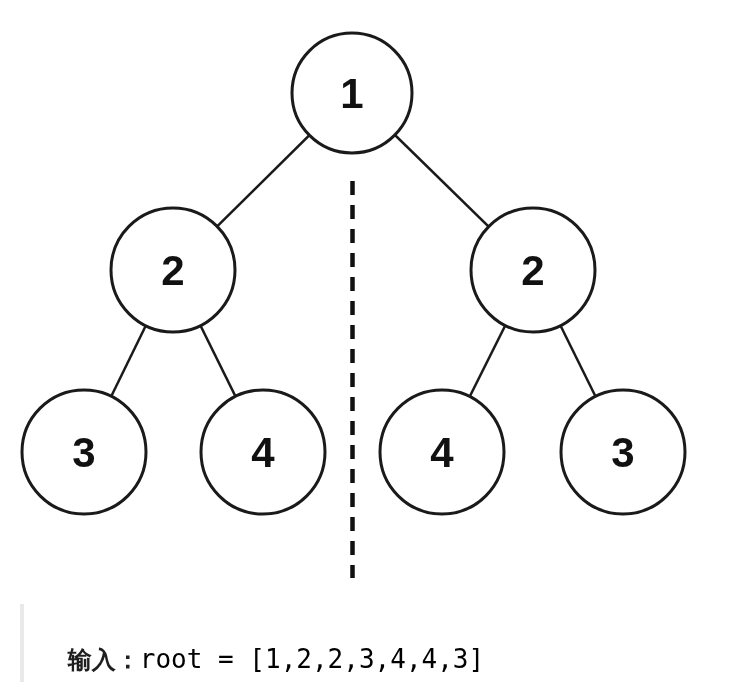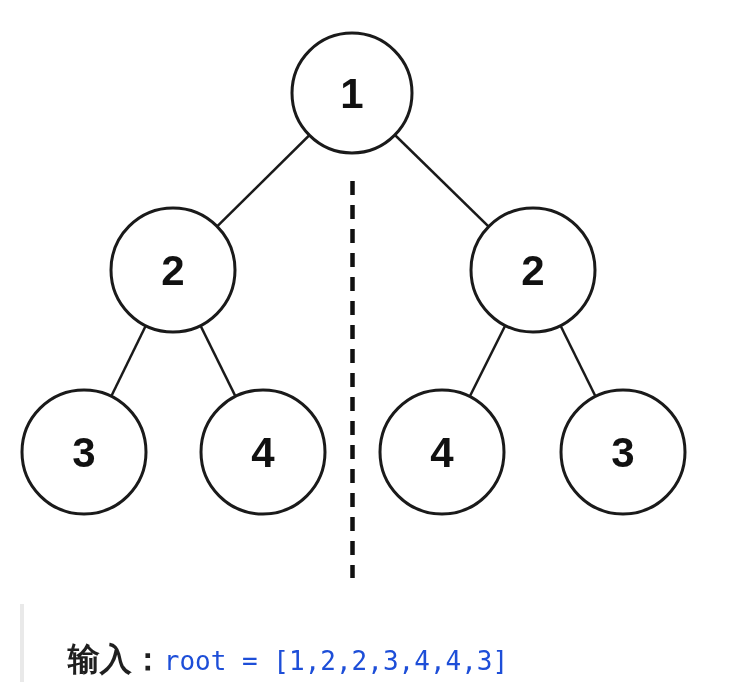--- a/index.html
+++ b/index.html
@@ -56,27 +56,27 @@
     padding: 4px 0 0 26px;
     box-sizing: border-box;
   }
   .example .line {
     line-height: 34px;
     white-space: pre;
   }
   .example .label {
     font-family: "Liberation Sans", sans-serif;
     font-weight: 700;
-    font-size: 32px;
+    font-size: 24px;
     color: #1f1f1f;
   }
   .example .code {
     font-family: "DejaVu Sans Mono", "Liberation Mono", monospace;
     font-size: 26px;
-    color: #1d4ed8;
+    color: #000000;
   }
 </style>
 </head>
 <body>
 
 <div class="figure">
   <svg width="750" height="592" viewBox="0 0 750 592" xmlns="http://www.w3.org/2000/svg">
 
     <g>
       <line class="edge" x1="352" y1="93" x2="173" y2="270"></line>

